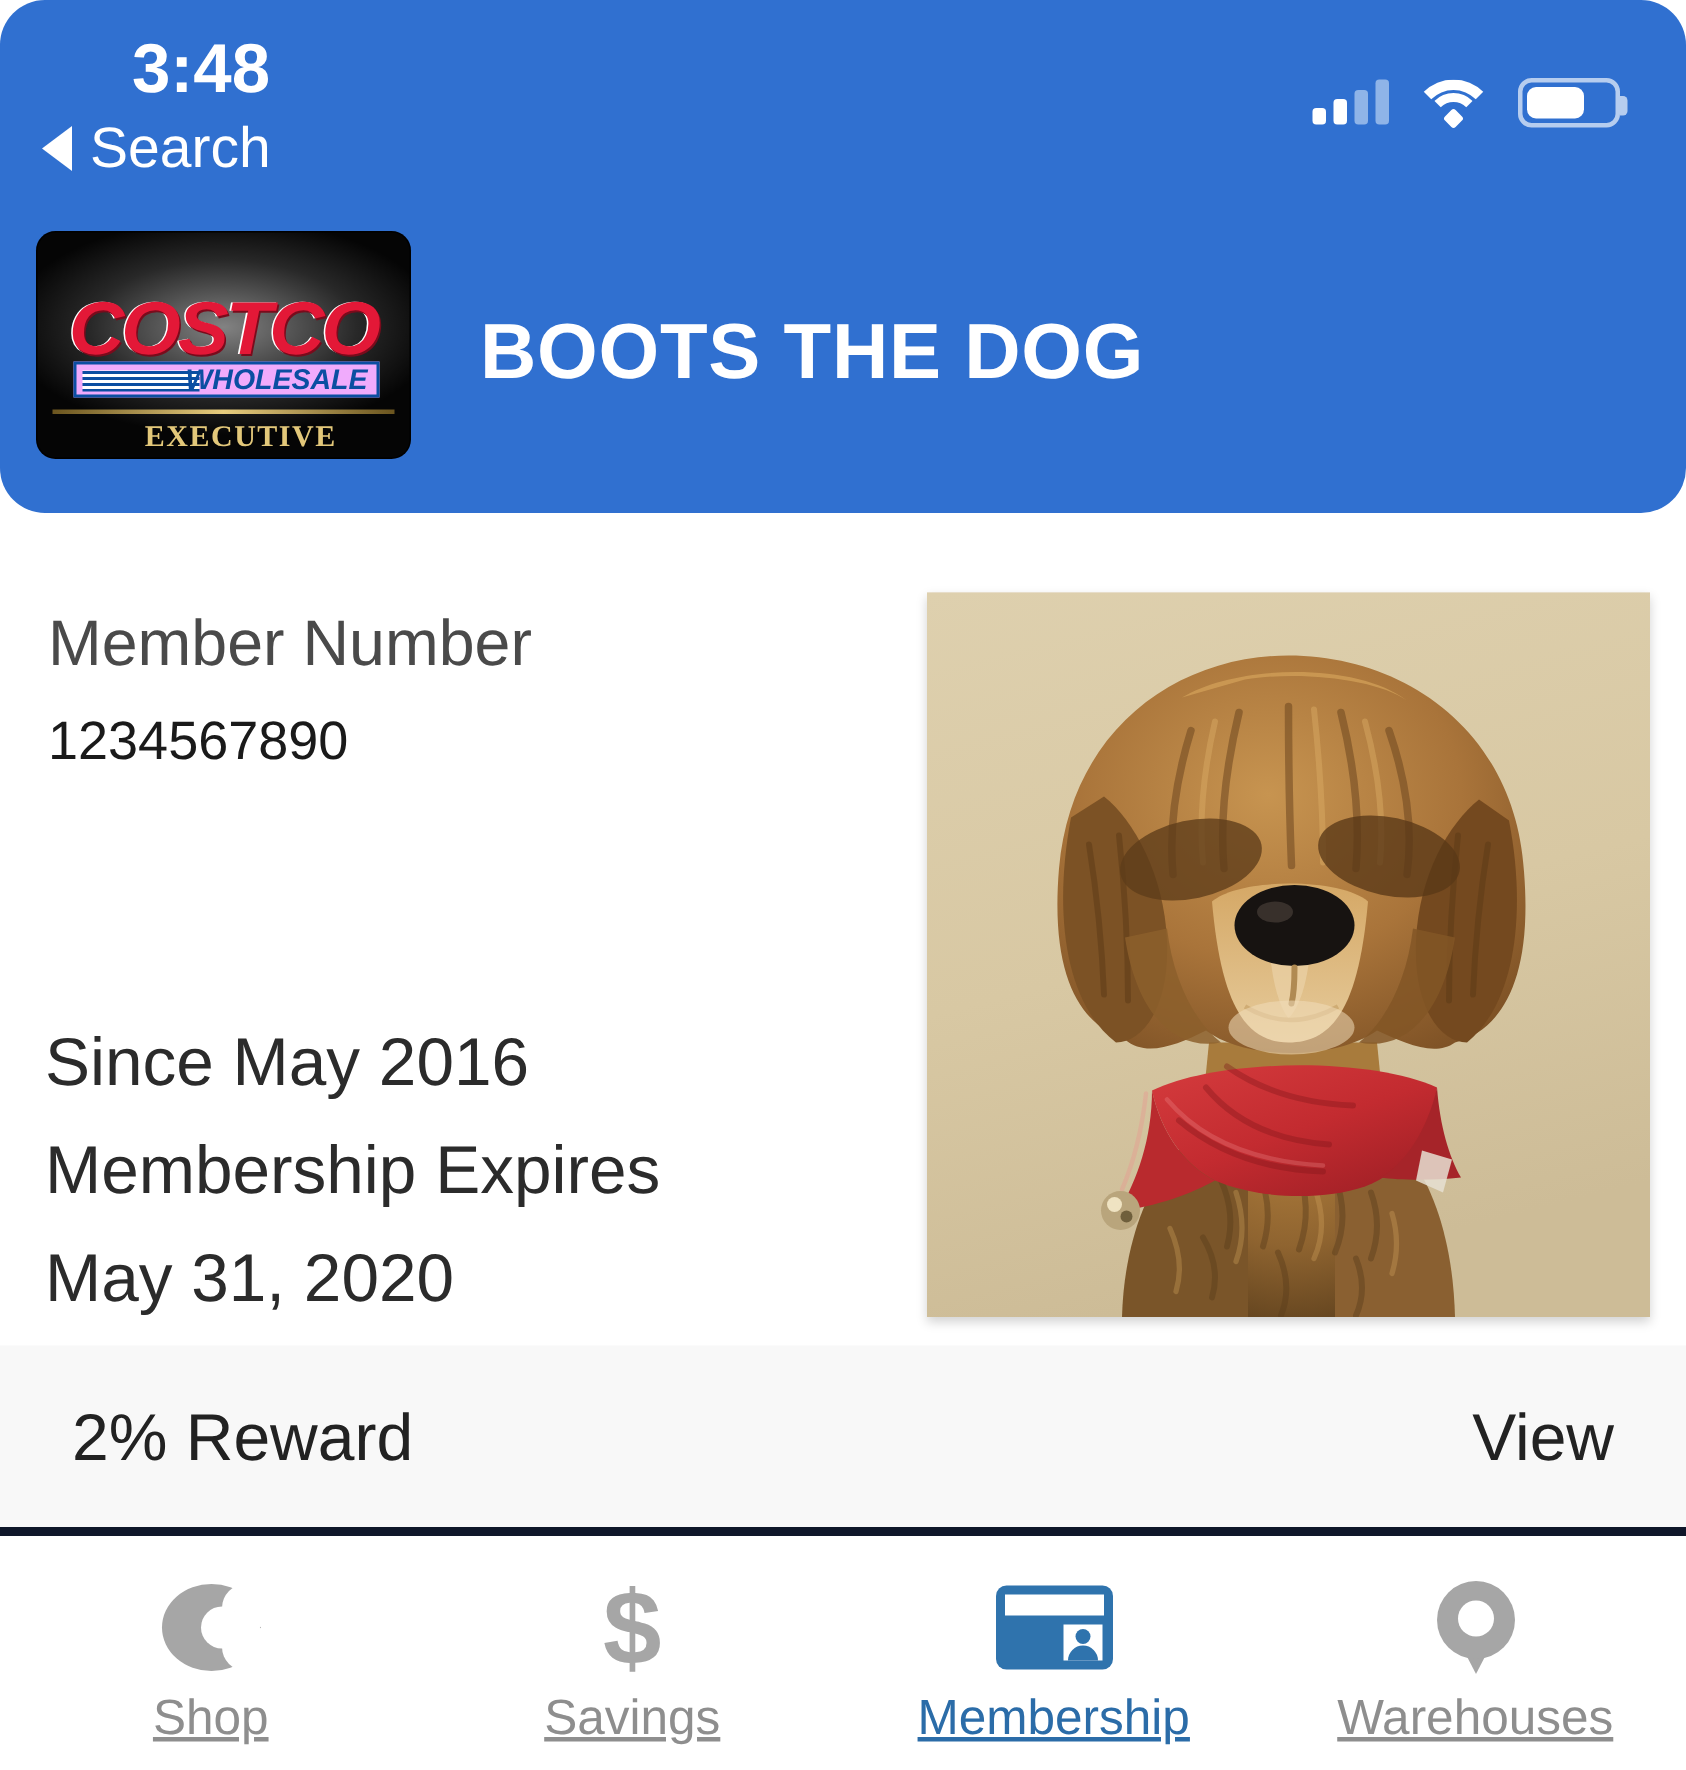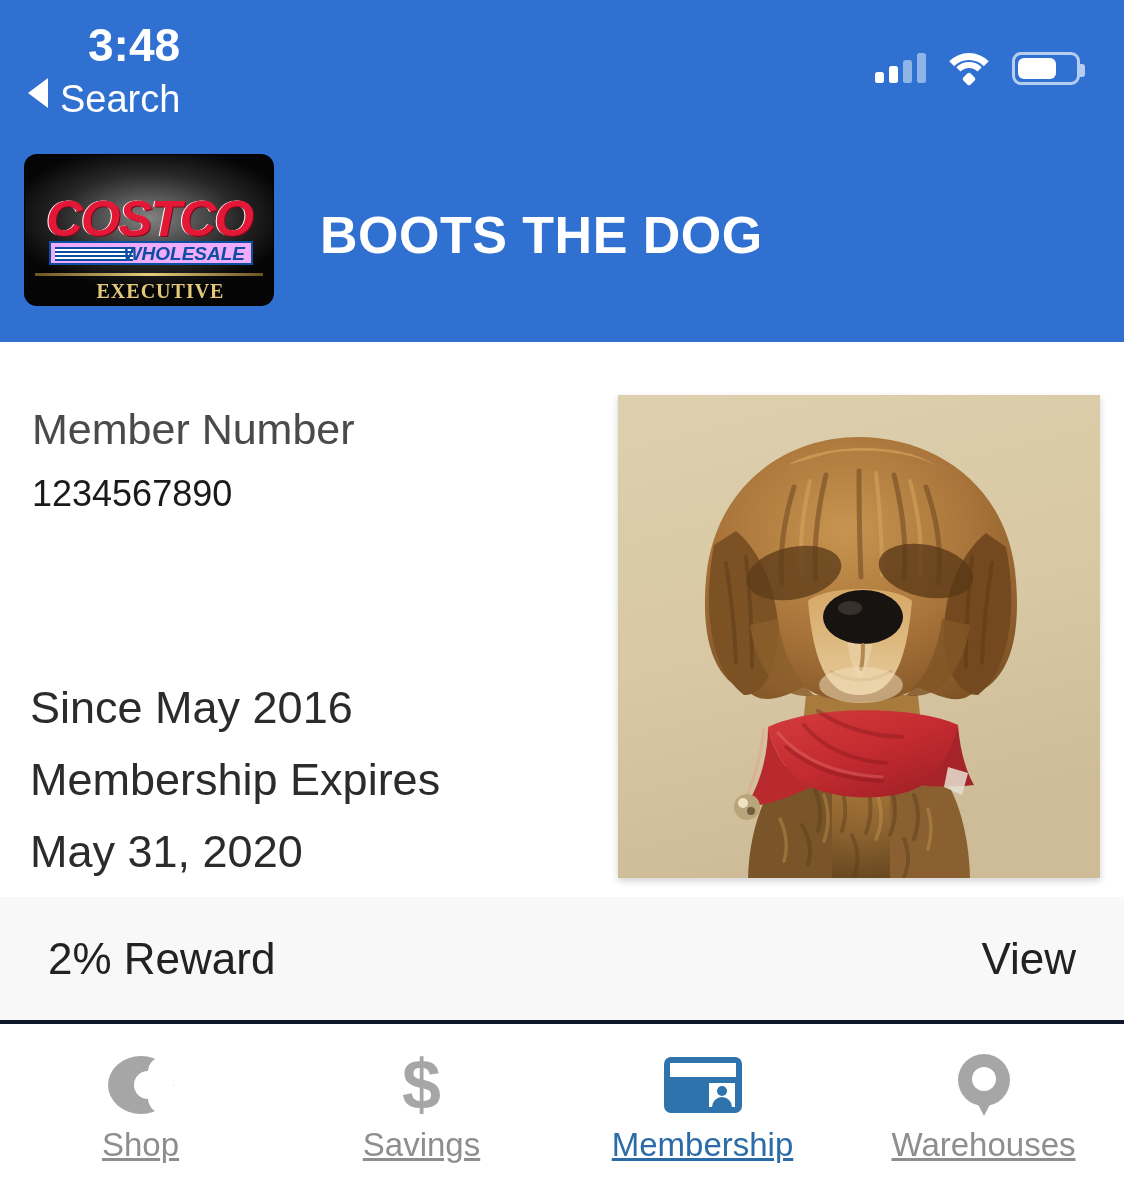--- a/index.html
+++ b/index.html
@@ -23,20 +23,21 @@
     background: #ffffff;
   }
 
   
   .header {
     position: absolute;
     left: 0; top: 0;
     width: 1124px;
     height: 342px;
     background: #3070d0;
+    border-radius: 30px;
   }
   .statusbar {
     position: absolute;
     left: 0; top: 0;
     width: 1124px;
     height: 92px;
   }
   .status-time {
     position: absolute;
     left: 88px;
@@ -122,21 +123,21 @@
     height: 13px;
     background: rgba(255,255,255,0.65);
     border-radius: 0 3px 3px 0;
   }
 
   .back-link {
     position: absolute;
     left: 28px;
     top: 78px;
     display: flex;
-    align-items: flex-start;
+    align-items: center;
     gap: 12px;
     color: #ffffff;
     cursor: pointer;
   }
   .back-caret {
     width: 0; height: 0;
     border-top: 15px solid transparent;
     border-bottom: 15px solid transparent;
     border-right: 20px solid #ffffff;
   }
@@ -304,21 +305,21 @@
   .photo svg { display: block; width: 482px; height: 483px; }
 
   
   .reward-bar {
     position: absolute;
     left: 0;
     top: 897px;
     width: 1124px;
     height: 127px;
     background: #f8f8f8;
-    border-bottom: 4px solid #0f172a;
+    border-bottom: 6px solid #0f172a;
     box-sizing: border-box;
     cursor: pointer;
   }
   .reward-label {
     position: absolute;
     left: 48px;
     top: 36px;
     font-size: 44px;
     color: #222222;
     line-height: 52px;

